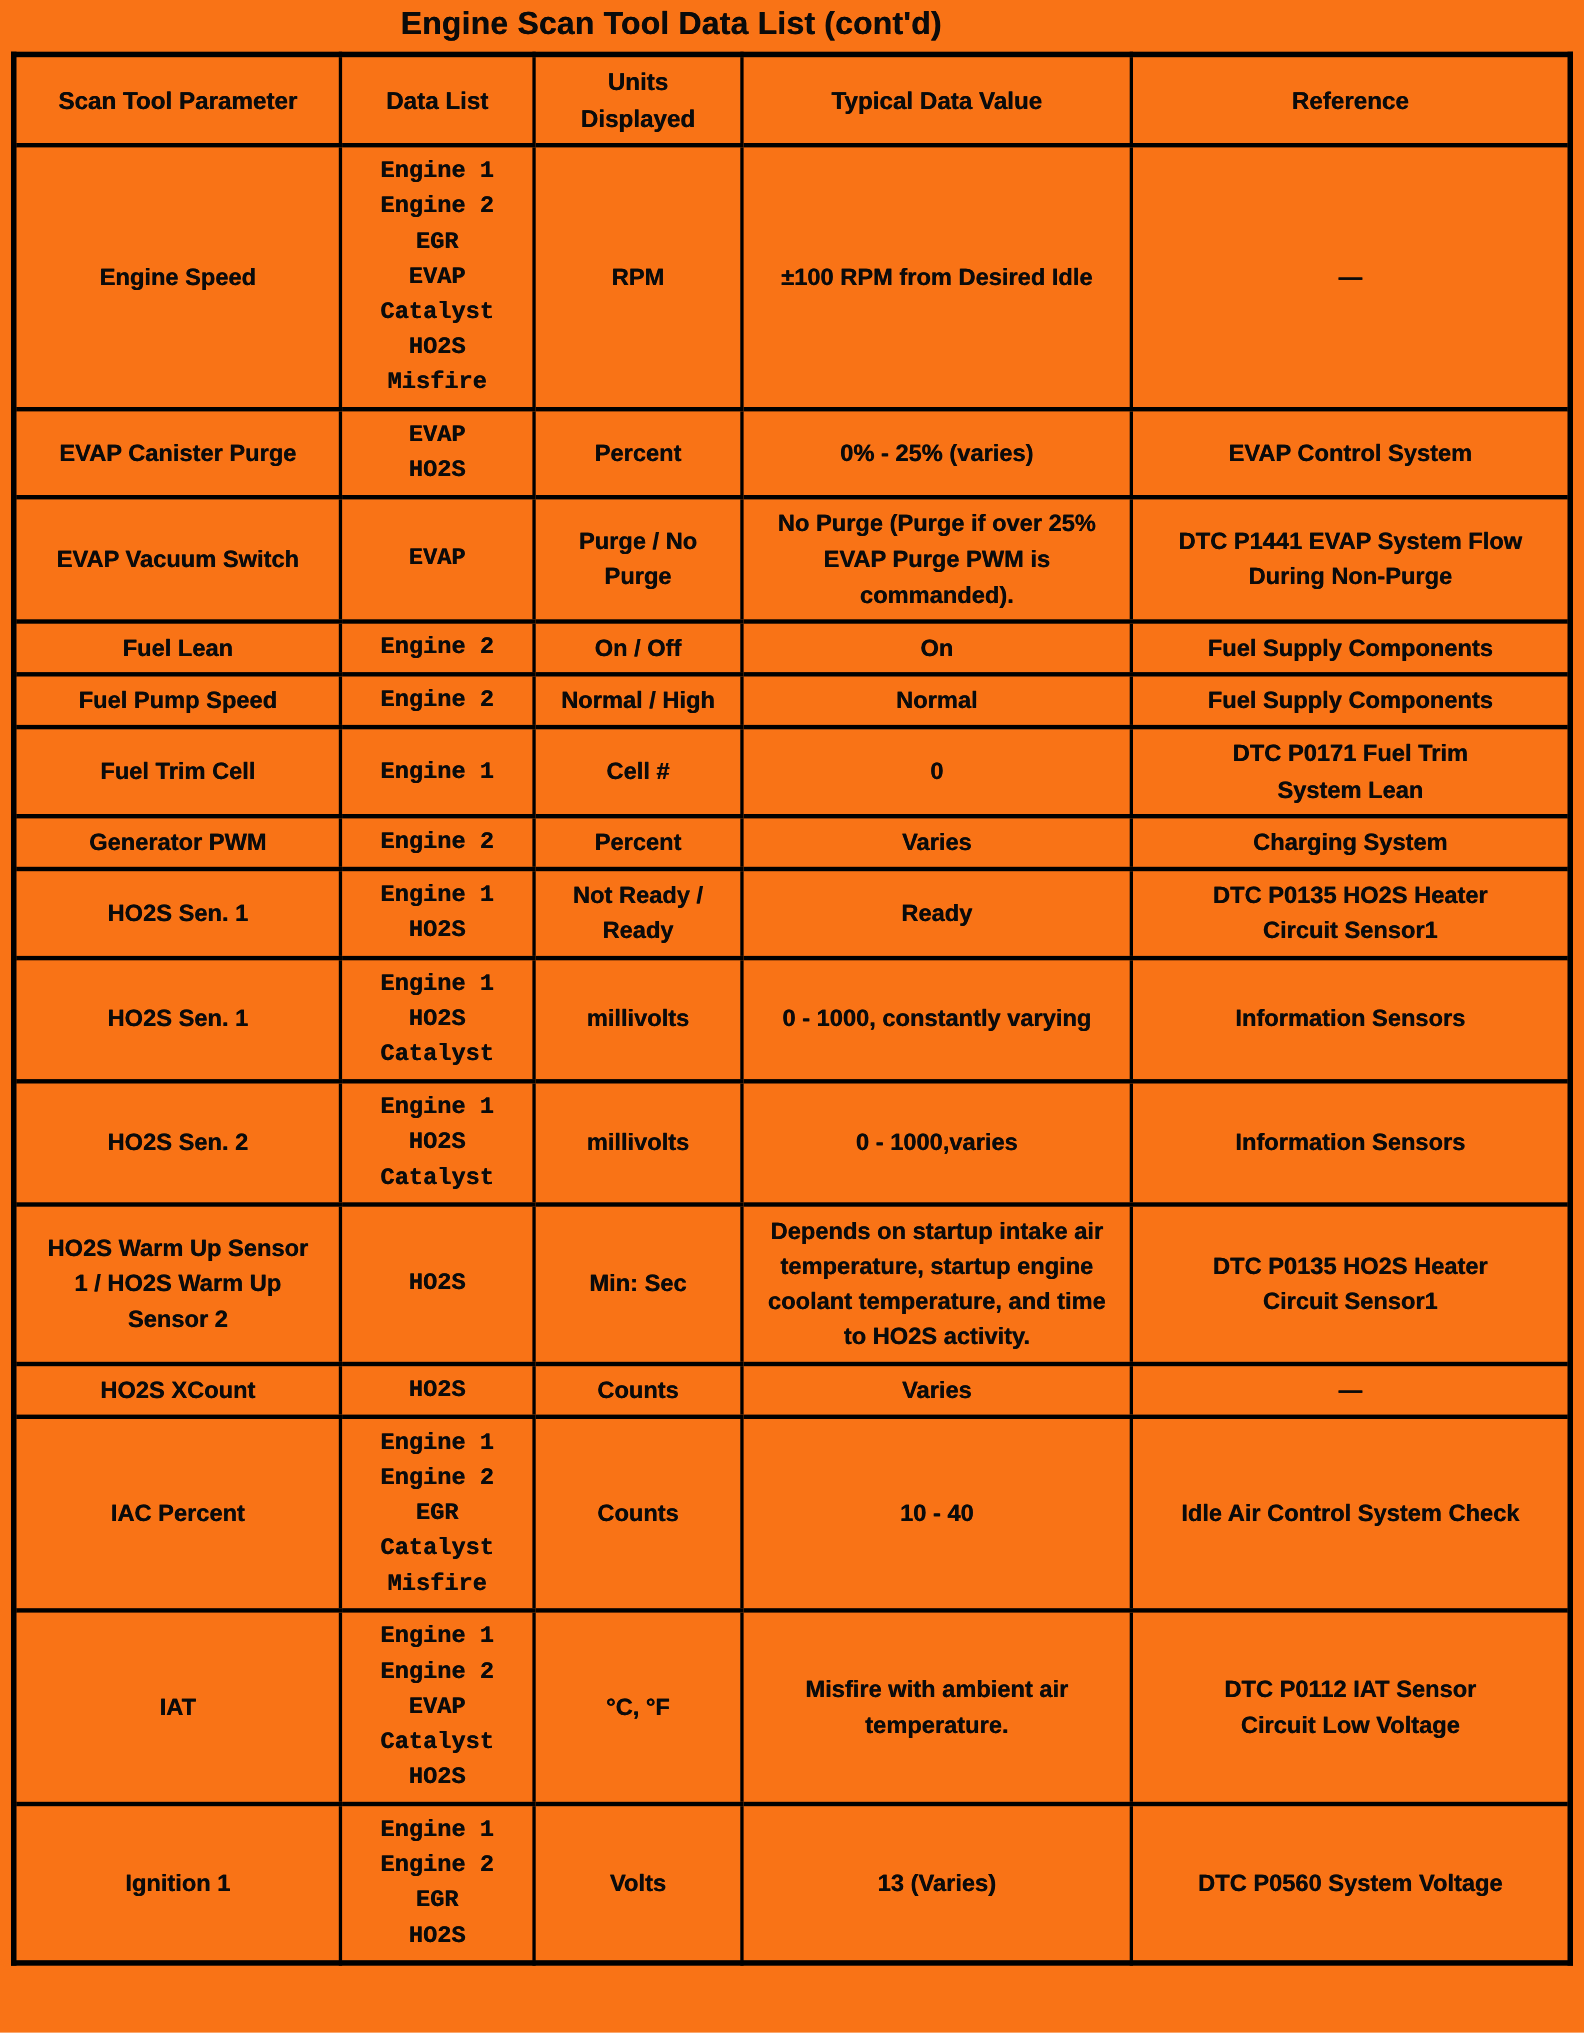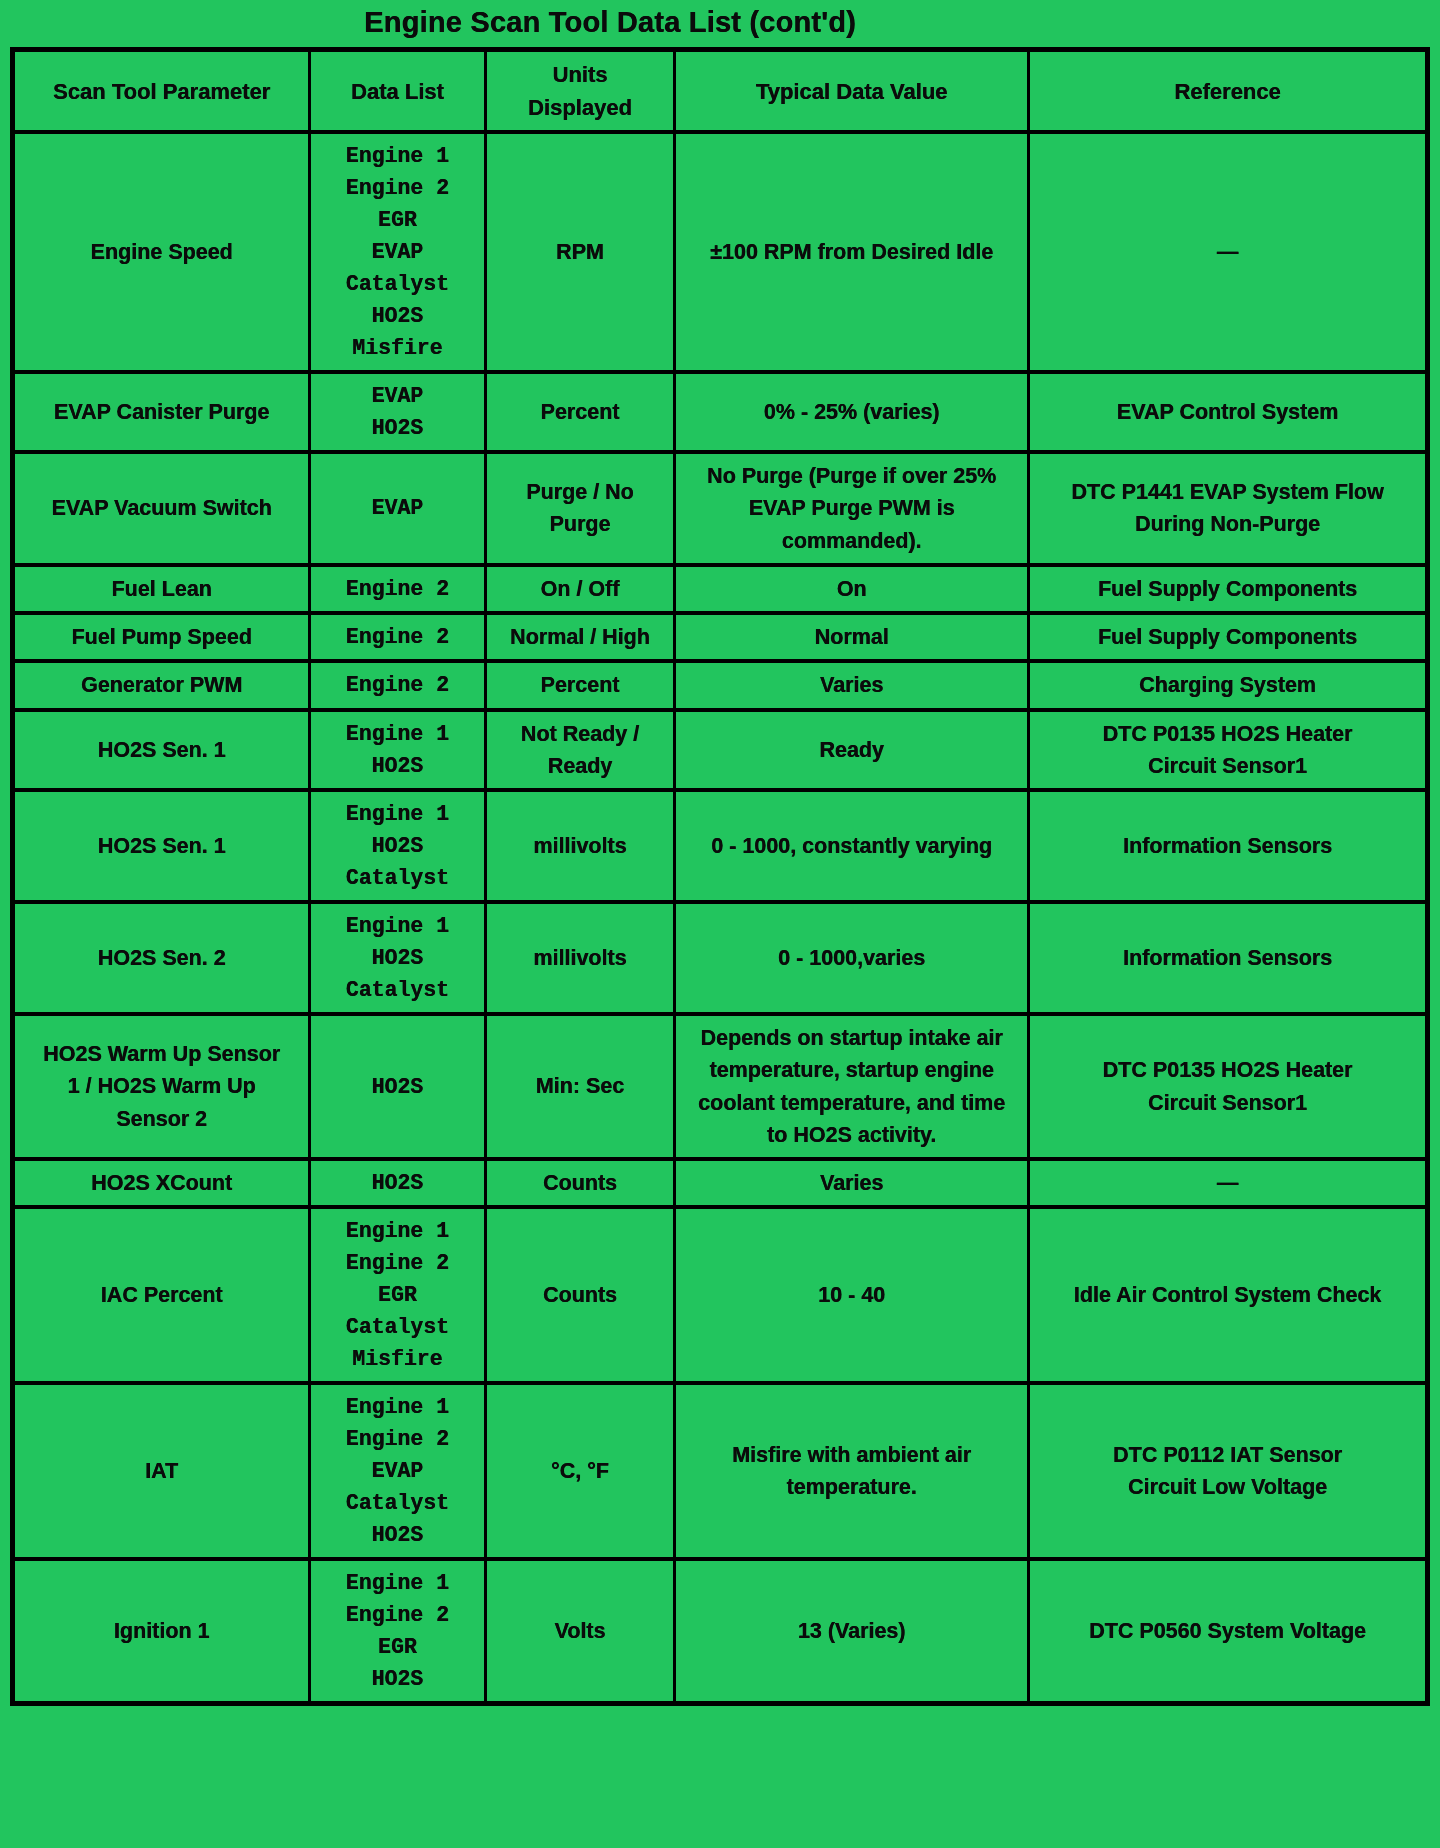--- a/index.html
+++ b/index.html
@@ -7,21 +7,21 @@
     padding: 0;
     background: #ffffff;
     color: #0b0b0b;
     font-family: "Liberation Sans", sans-serif;
     font-weight: 700;
   }
   .page {
     position: relative;
     width: 1440px;
     height: 1848px;
-    background: #22c55e;
+    background: #f97316;
     overflow: hidden;
   }
   .title {
     width: fit-content;
     margin: 6px auto 8px auto;
     transform: translateX(-110px);
     font-size: 29px;
     letter-spacing: 0.2px;
     text-align: center;
     text-shadow: 0.4px 0 0 currentColor;
@@ -118,20 +118,28 @@
           <td>Fuel Supply Components</td>
         </tr>
         <tr>
           <td>Fuel Pump Speed</td>
           <td><div class="dl-item">Engine 2</div></td>
           <td>Normal / High</td>
           <td>Normal</td>
           <td>Fuel Supply Components</td>
         </tr>
         <tr>
+          <td>Fuel Trim Cell</td>
+          <td><div class="dl-item">Engine 1</div></td>
+          <td>Cell #</td>
+          <td>0</td>
+          <td>DTC P0171 Fuel Trim
+System Lean</td>
+        </tr>
+        <tr>
           <td>Generator PWM</td>
           <td><div class="dl-item">Engine 2</div></td>
           <td>Percent</td>
           <td>Varies</td>
           <td>Charging System</td>
         </tr>
         <tr>
           <td>HO2S Sen. 1</td>
           <td><div class="dl-item">Engine 1</div><div class="dl-item">HO2S</div></td>
           <td>Not Ready /

